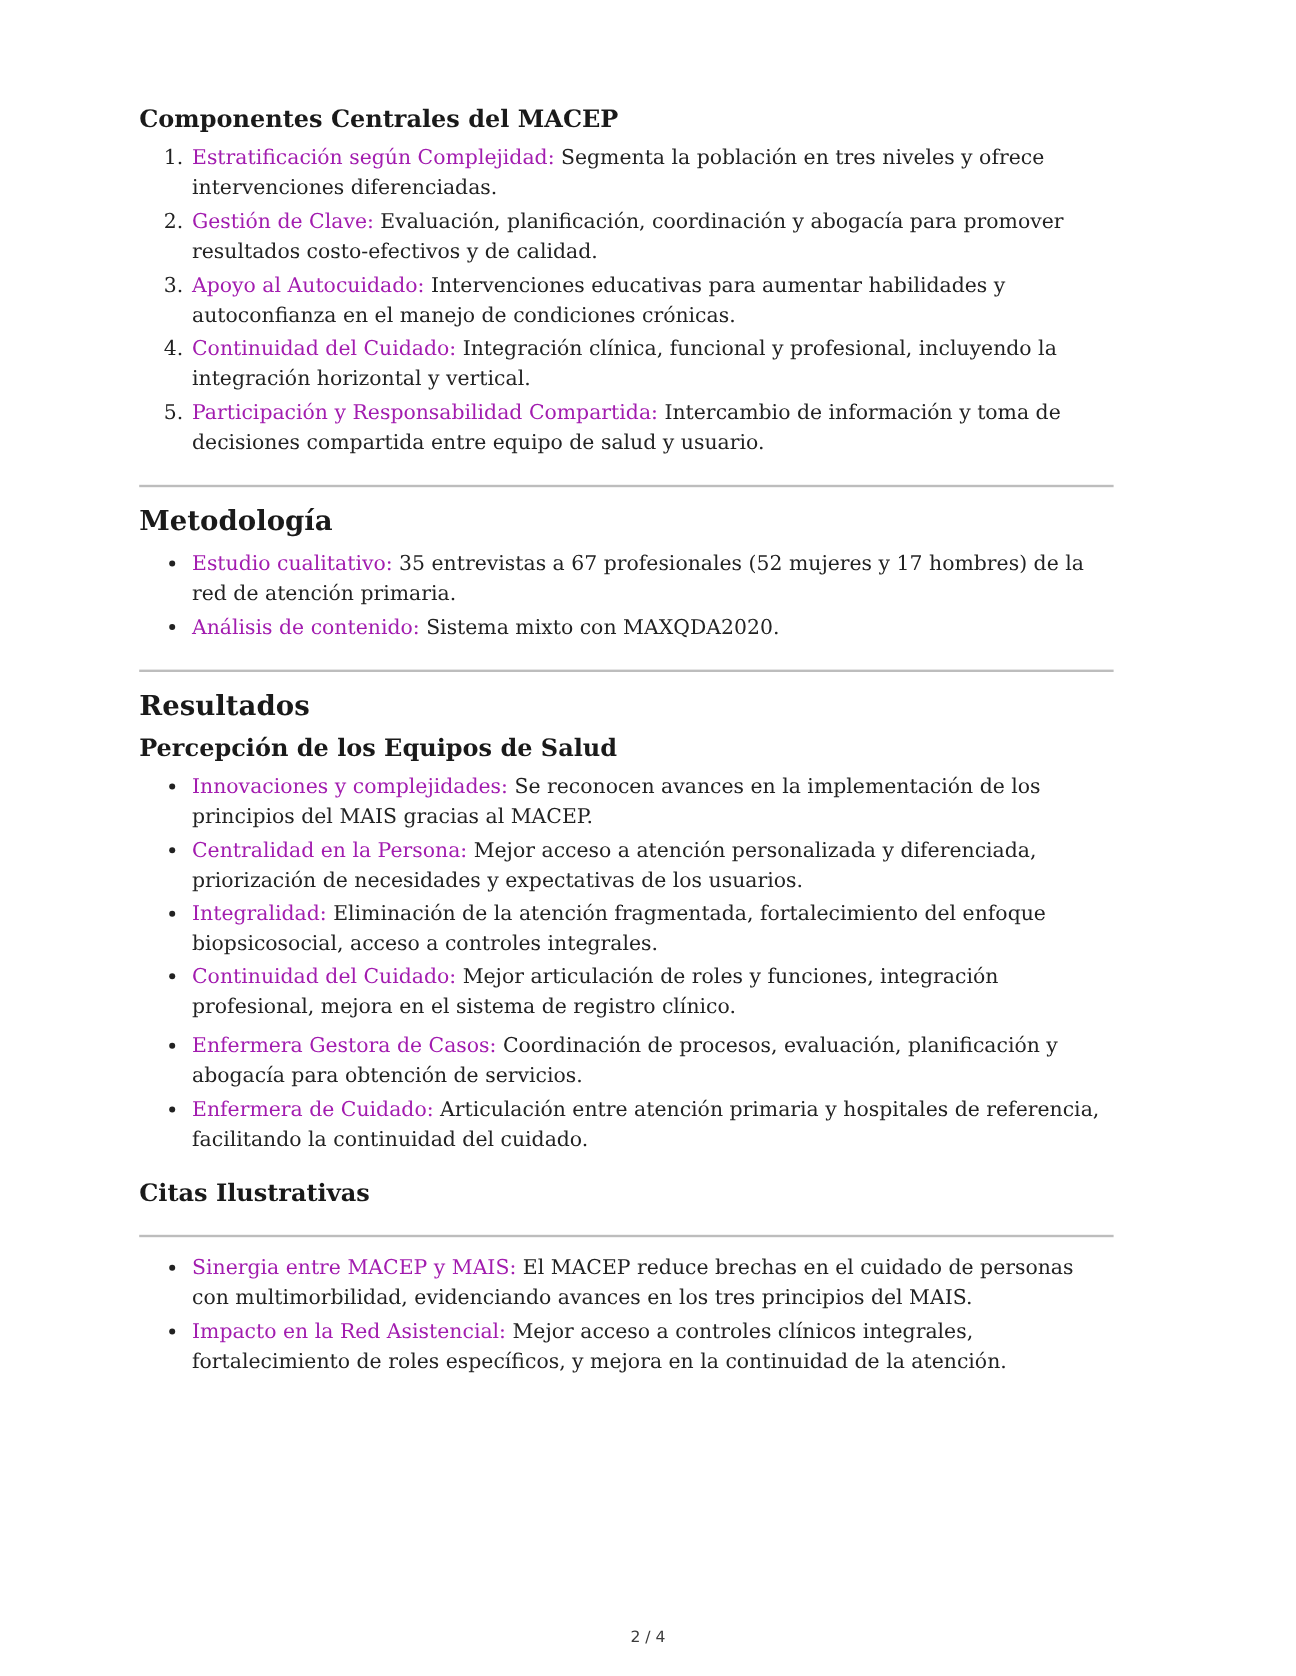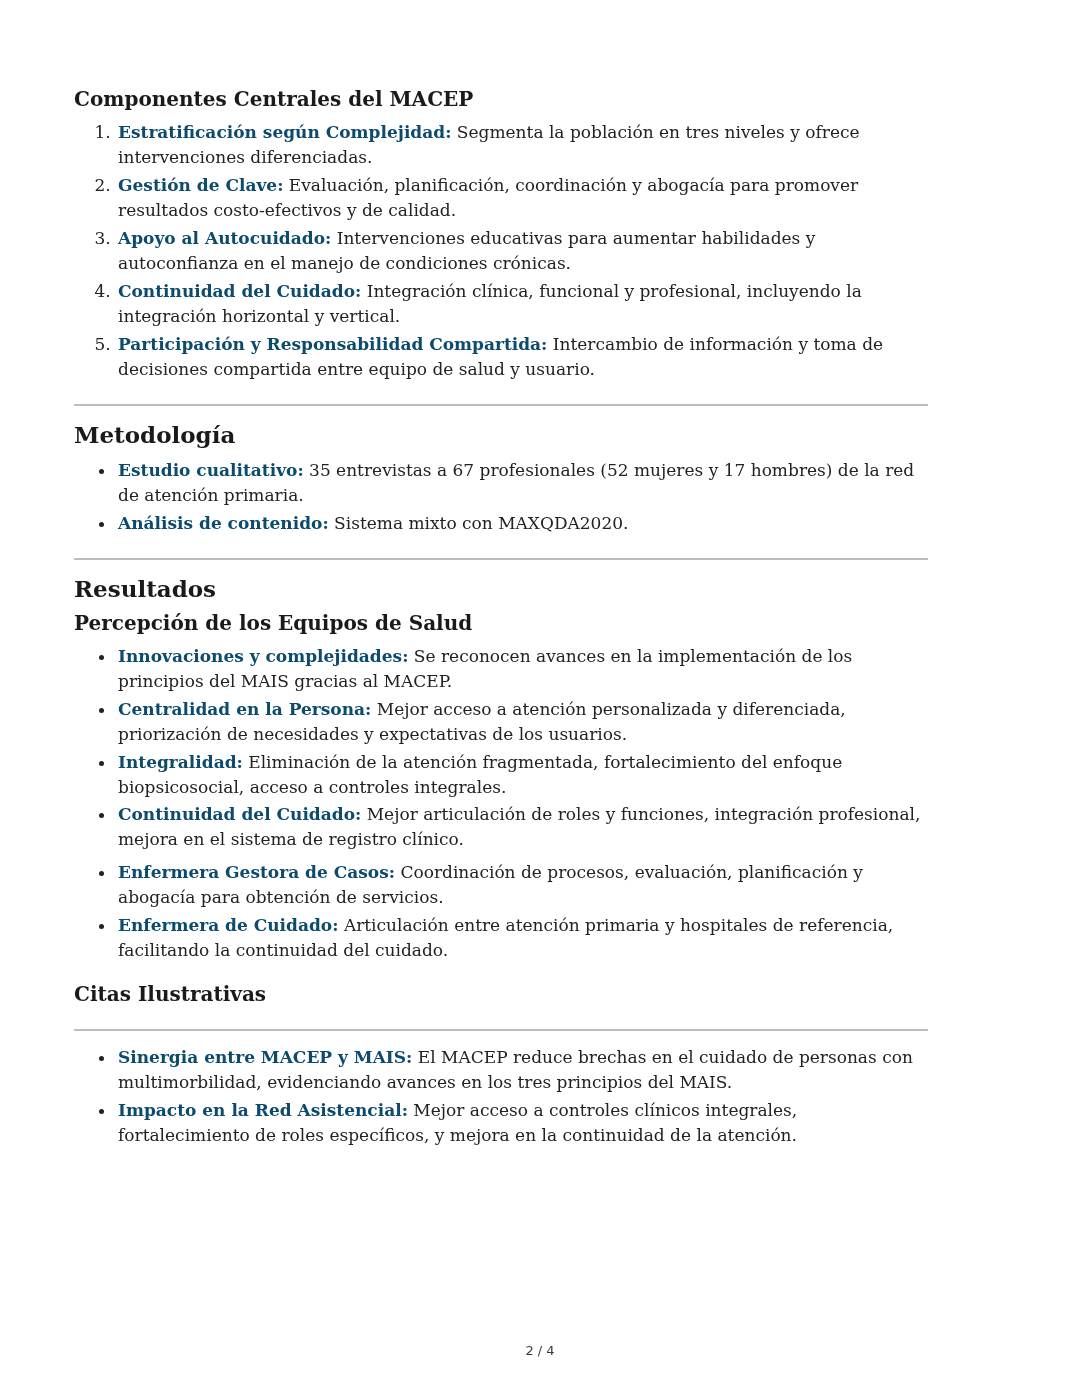--- a/index.html
+++ b/index.html
@@ -9,21 +9,21 @@
   }
   .page {
     position: relative;
     width: 1080px;
     height: 1397px;
     background: #ffffff;
     overflow: hidden;
     font-family: "DejaVu Serif", "Liberation Serif", serif;
     color: #222222;
     box-sizing: border-box;
-    padding: 86px 152px 0 74px;
+    padding: 86px 152px 0 116px;
     font-size: 17px;
     line-height: 1.47;
   }
   h2, h3 {
     color: #1a1a1a;
     font-weight: 700;
     margin: 0;
   }
   h2 { font-size: 23px; line-height: 1.3; }
   h3 { font-size: 20px; line-height: 1.3; }
@@ -48,25 +48,25 @@
   hr.rule {
     border: none;
     border-top: 2px solid #bdbdbd;
     margin: 22px 0 14px 0;
   }
   .h2-sec { margin: 0 0 6px 0; }
   .subhead { margin: 18px 0 6px 0; }
   .subhead-first { margin: 6px 0 6px 0; }
   .quote-text { margin: 4px 0 0 0; }
 
-  strong.term { font-weight: 700; color: #0c4a6e; }
+  strong.term { font-weight: 400; color: #a21caf; }
 
   .footer {
     position: absolute;
-    bottom: 40px;
+    bottom: 26px;
     left: 0;
     width: 100%;
     text-align: center;
     font-family: "DejaVu Sans", "Liberation Sans", sans-serif;
     font-size: 13px;
     color: #3c3c3c;
     line-height: 1;
   }
 </style>
 </head>

